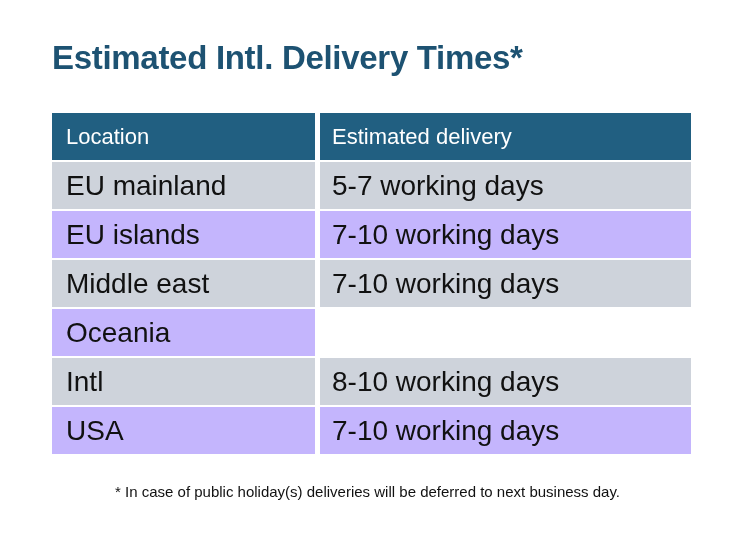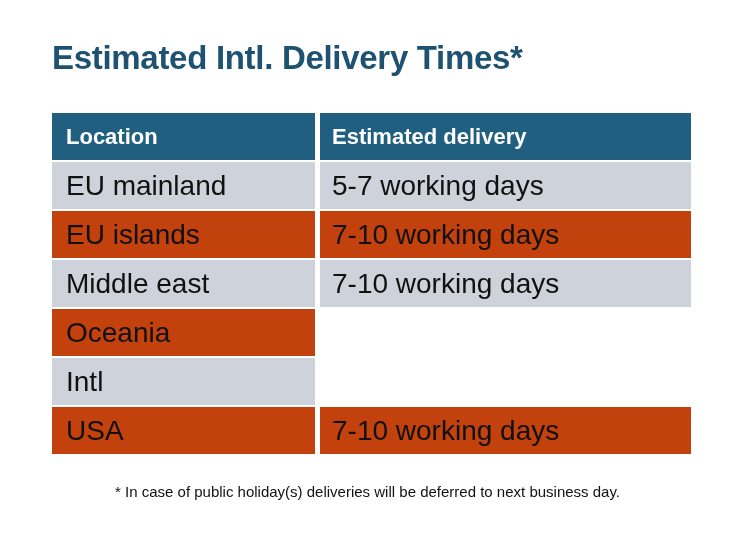--- a/index.html
+++ b/index.html
@@ -64,31 +64,31 @@
   }
 
   .col-delivery {
     width: 371px;
     padding-left: 12px;
   }
 
   .header-row .t-cell {
     background: #215f81;
     color: #ffffff;
-    font-weight: bold;
+    font-weight: normal;
     font-size: 22px;
     height: 47px;
   }
 
   .row-dark .t-cell {
     background: #ced3db;
   }
 
   .row-light .t-cell {
-    background: #c2410c;
+    background: #c4b5fd;
   }
 
   .footnote {
     position: absolute;
     left: 67px;
     top: 482px;
     font-size: 15px;
     color: #111111;
     white-space: nowrap;
     line-height: 20px;
@@ -123,20 +123,21 @@
       <div class="t-cell col-location">Middle east</div>
       <div class="t-cell col-delivery">7-10 working days</div>
     </div>
 
     <div class="t-row row-light">
       <div class="t-cell col-location">Oceania</div>
     </div>
 
     <div class="t-row row-dark">
       <div class="t-cell col-location">Intl</div>
+      <div class="t-cell col-delivery">8-10 working days</div>
     </div>
 
     <div class="t-row row-light">
       <div class="t-cell col-location">USA</div>
       <div class="t-cell col-delivery">7-10 working days</div>
     </div>
 
   </div>
 
   <div class="footnote">* In case of public holiday(s) deliveries will be deferred to next business day.</div>

